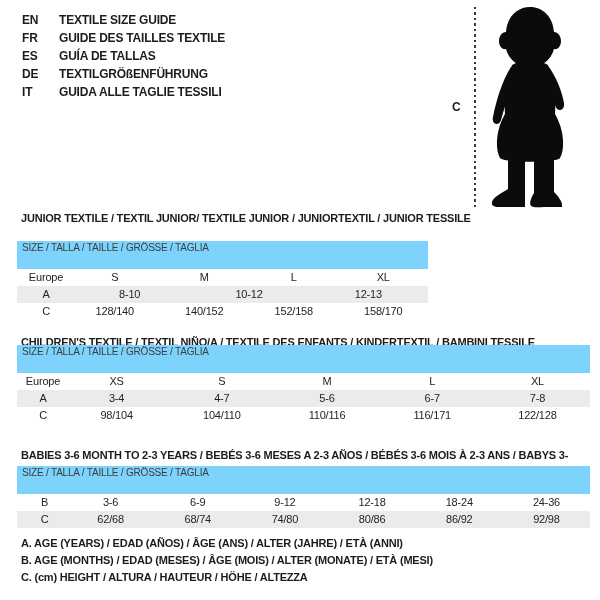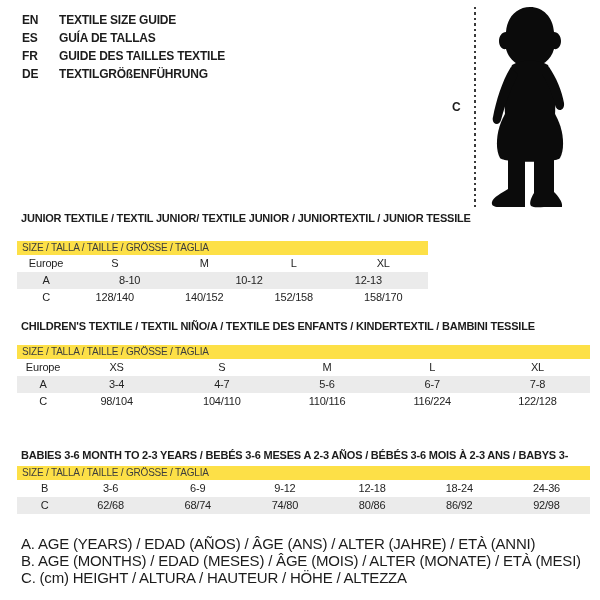--- a/index.html
+++ b/index.html
@@ -23,59 +23,63 @@
     background:repeating-linear-gradient(to bottom,#3a3a3a 0 2.5px,transparent 2.5px 5.5px);
   }
   .cmark{position:absolute;left:7px;top:100px;font-size:12px;font-weight:bold;}
   .toddler{position:absolute;left:33px;top:5px;}
 
   
   .tbl-title{position:absolute;left:21px;font-size:11px;font-weight:bold;white-space:nowrap;}
   .tbl-title.wrap{white-space:normal;width:548px;line-height:16px;}
   .tbl{position:absolute;left:17px;}
   .size-bar{
-    height:14px;line-height:14px;background:#fde047;color:#3d3d3d;
+    height:28px;line-height:14px;background:#7dd3fc;color:#3d3d3d;
     font-size:10px;padding-left:5px;font-weight:normal;
   }
   .trow{display:flex;height:17px;line-height:17px;font-size:11px;color:#242424;}
   .trow.shaded{background:#ebebeb;}
   .rlabel{padding-left:5px;text-align:center;}
   .cell{flex:1;text-align:center;}
   .t1{top:241px;width:411px;}  .t1 .rlabel{width:48px;}
   .t2{top:345px;width:573px;}  .t2 .rlabel{width:42px;}
   .t3{top:466px;width:573px;}  .t3 .rlabel{width:45px;}
   .title1{top:212px;}
-  .title2{top:320px;}
+  .title2{top:336px;}
   .title3{top:447px;}
 
   
   .footnotes{position:absolute;left:21px;top:535px;}
-  .fline{height:17px;line-height:17px;font-size:15px;font-weight:normal;white-space:nowrap;}
+  .fline{height:17px;line-height:17px;font-size:11px;font-weight:bold;white-space:nowrap;}
 </style>
 </head>
 <body>
 
 <div class="canvas">
 
   <div class="langs">
     <div class="lang-row">
       <span class="lang-code">EN</span>
       <span class="lang-label">TEXTILE SIZE GUIDE</span>
     </div>
     <div class="lang-row">
+      <span class="lang-code">FR</span>
+      <span class="lang-label">GUIDE DES TAILLES TEXTILE</span>
+    </div>
+    <div class="lang-row">
       <span class="lang-code">ES</span>
       <span class="lang-label">GUÍA DE TALLAS</span>
     </div>
     <div class="lang-row">
-      <span class="lang-code">FR</span>
-      <span class="lang-label">GUIDE DES TAILLES TEXTILE</span>
+      <span class="lang-code">DE</span>
+      <span class="lang-label">TEXTILGRÖßENFÜHRUNG</span>
     </div>
     <div class="lang-row">
-      <span class="lang-code">DE</span>
-      <span class="lang-label">TEXTILGRÖßENFÜHRUNG</span>
+      <span class="lang-code">IT</span>
+      <span class="lang-label">GUIDA ALLE TAGLIE TESSILI</span>
     </div>
   </div>
 
   <div class="figure">
     <span class="cmark">C</span>
     <div class="dotline"></div>
     <svg class="toddler" width="100" height="205" viewBox="0 0 100 205">
       <g fill="#0b0b0b">
         <path d="M52,2 C39,2 29,12 28,27 C24,27 21,31 21,36 C21,41 24,45 28,44 C31,55 40,62 52,62 C64,62 73,55 76,44 C80,45 83,41 83,36 C83,31 80,27 76,27 C75,12 65,2 52,2 Z"></path>
         <path d="M34,60 C28,74 26,92 27,110 L77,110 C78,92 76,74 70,60 C60,54 44,54 34,60 Z"></path>
@@ -130,21 +134,21 @@
       <span class="cell">4-7</span>
       <span class="cell">5-6</span>
       <span class="cell">6-7</span>
       <span class="cell">7-8</span>
     </div>
     <div class="trow">
       <span class="rlabel">C</span>
       <span class="cell">98/104</span>
       <span class="cell">104/110</span>
       <span class="cell">110/116</span>
-      <span class="cell">116/224</span>
+      <span class="cell">116/171</span>
       <span class="cell">122/128</span>
     </div>
   </div>
 
   <div class="tbl-title title3 wrap">BABIES 3-6 MONTH TO 2-3 YEARS / BEBÉS 3-6 MESES A 2-3 AÑOS / BÉBÉS 3-6 MOIS À 2-3 ANS / BABYS 3-6 MONATE BIS 2-3 JAHRE / BAMBINI 3-6 MESI A 2-3 ANNI</div>
   <div class="tbl t3">
     <div class="size-bar">SIZE / TALLA / TAILLE / GRÖSSE / TAGLIA</div>
     <div class="trow">
       <span class="rlabel">B</span>
       <span class="cell">3-6</span>

